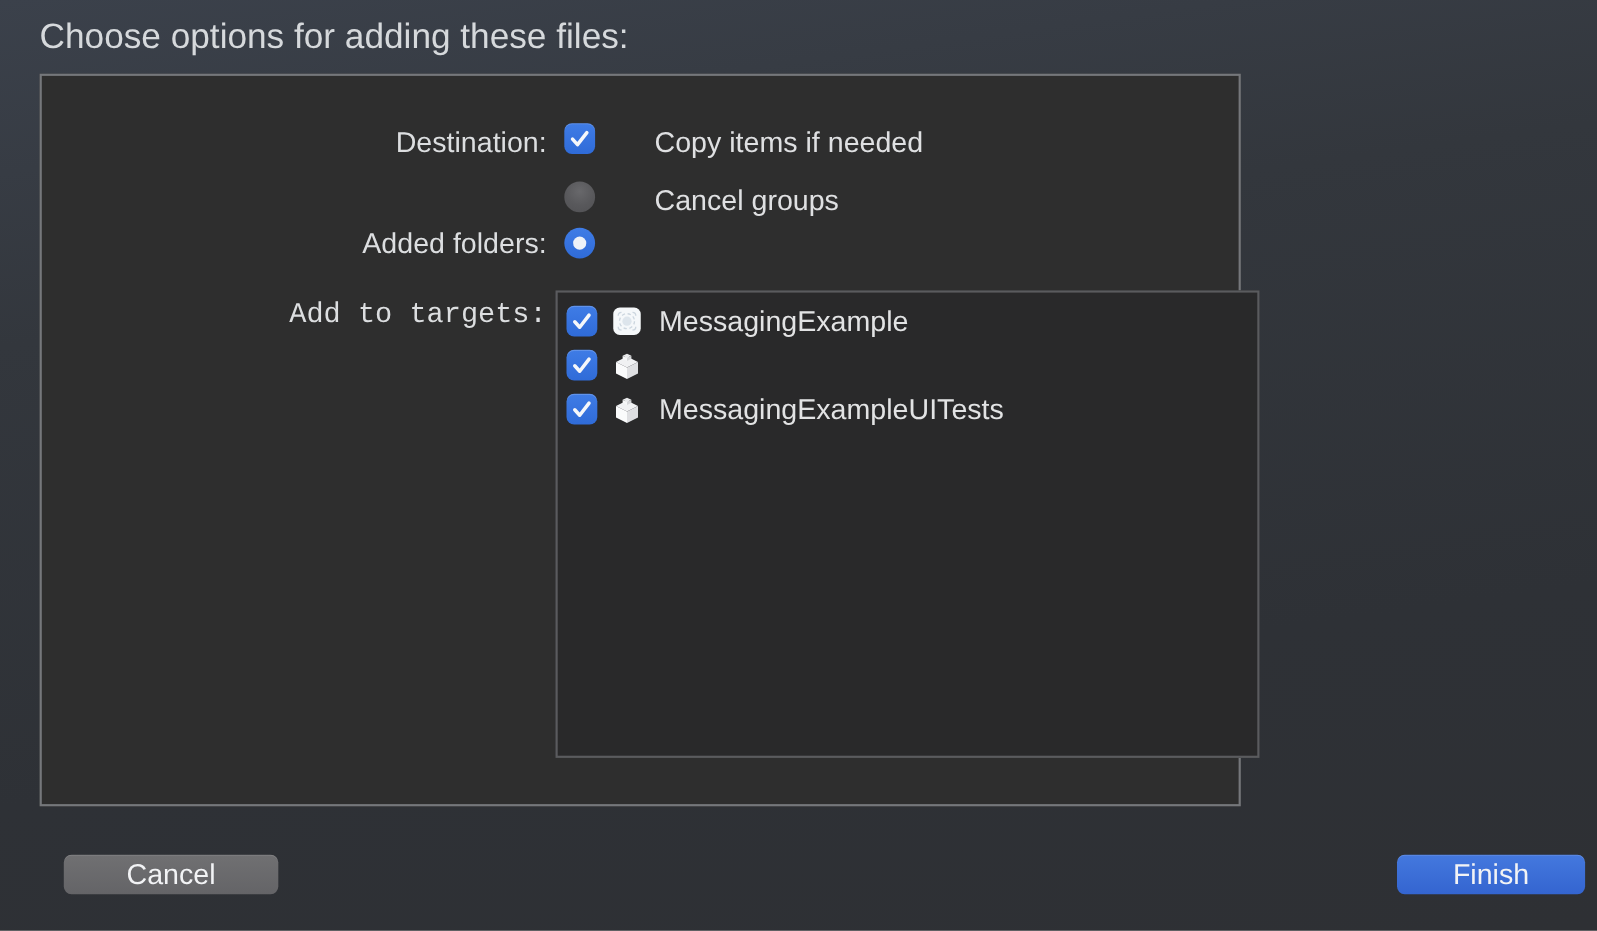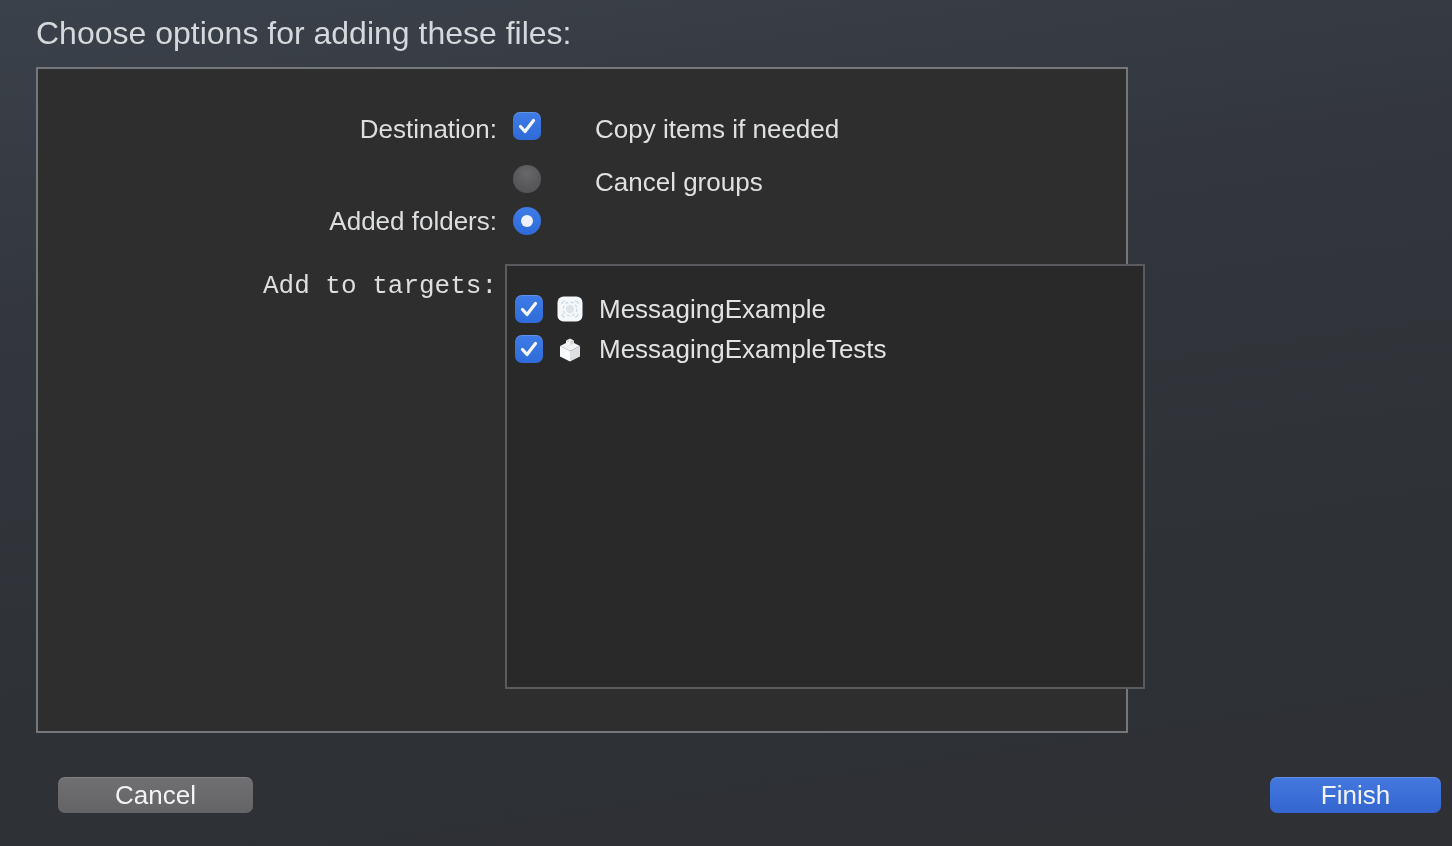--- a/index.html
+++ b/index.html
@@ -71,21 +71,21 @@
     border-radius: 50%;
     background: #eef2f8;
   }
   .targets-list {
     position: absolute;
     left: 467px; top: 195px;
     width: 640px; height: 425px;
     box-sizing: border-box;
     background: #29292a;
     border: 2px solid #5a5b5e;
-    padding-top: 23px;
+    padding-top: 6px;
   }
   .target-row {
     display: flex;
     align-items: center;
     height: 40px;
     padding-left: 8px;
   }
   .target-row .checkbox { position: static; flex: 0 0 28px; }
   .target-row .target-icon { margin-left: 14px; flex: 0 0 26px; height: 26px; }
   .target-row .target-icon svg { display: block; width: 26px; height: 26px; }
@@ -178,23 +178,40 @@
         <span class="target-icon">
           <svg viewBox="0 0 26 26">
             <polygon points="13,5 23,10 13,15 3,10" fill="#f0f1f3"></polygon>
             <polygon points="3,10 13,15 13,25.5 3,20.5" fill="#fafbfc"></polygon>
             <polygon points="13,15 23,10 23,20.5 13,25.5" fill="#dedfe2"></polygon>
             <polygon points="13,2.5 17,4.5 13,6.5 9,4.5" fill="#e9eaec"></polygon>
             <polygon points="9,4.5 13,6.5 13,9.2 9,7.2" fill="#f6f7f8"></polygon>
             <polygon points="13,6.5 17,4.5 17,7.2 13,9.2" fill="#d6d7da"></polygon>
           </svg>
         </span>
-        <span class="target-name">MessagingExampleTests</span>
       </div>
 
+      <div class="target-row">
+        <div class="checkbox">
+          <svg viewBox="0 0 28 28">
+            <polyline points="7.5,14.5 12,19.5 20.5,8.5" fill="none" stroke="#f5f7fa" stroke-width="3.2" stroke-linecap="round" stroke-linejoin="round"></polyline>
+          </svg>
+        </div>
+        <span class="target-icon">
+          <svg viewBox="0 0 26 26">
+            <polygon points="13,5 23,10 13,15 3,10" fill="#f0f1f3"></polygon>
+            <polygon points="3,10 13,15 13,25.5 3,20.5" fill="#fafbfc"></polygon>
+            <polygon points="13,15 23,10 23,20.5 13,25.5" fill="#dedfe2"></polygon>
+            <polygon points="13,2.5 17,4.5 13,6.5 9,4.5" fill="#e9eaec"></polygon>
+            <polygon points="9,4.5 13,6.5 13,9.2 9,7.2" fill="#f6f7f8"></polygon>
+            <polygon points="13,6.5 17,4.5 17,7.2 13,9.2" fill="#d6d7da"></polygon>
+          </svg>
+        </span>
+        <span class="target-name">MessagingExampleUITests</span>
+      </div>
 
     </div>
   </div>
 
   <button class="btn btn-cancel">Cancel</button>
   <button class="btn btn-finish">Finish</button>
 
 </div>
 
 </body></html>

